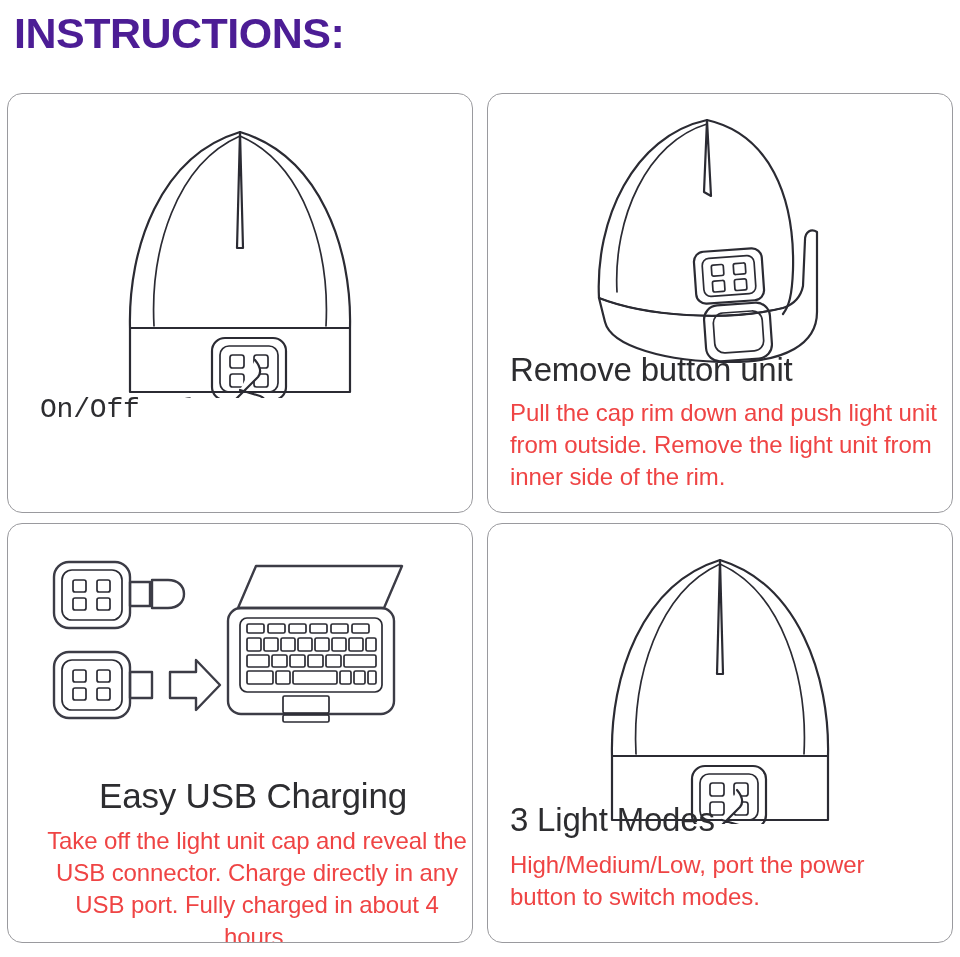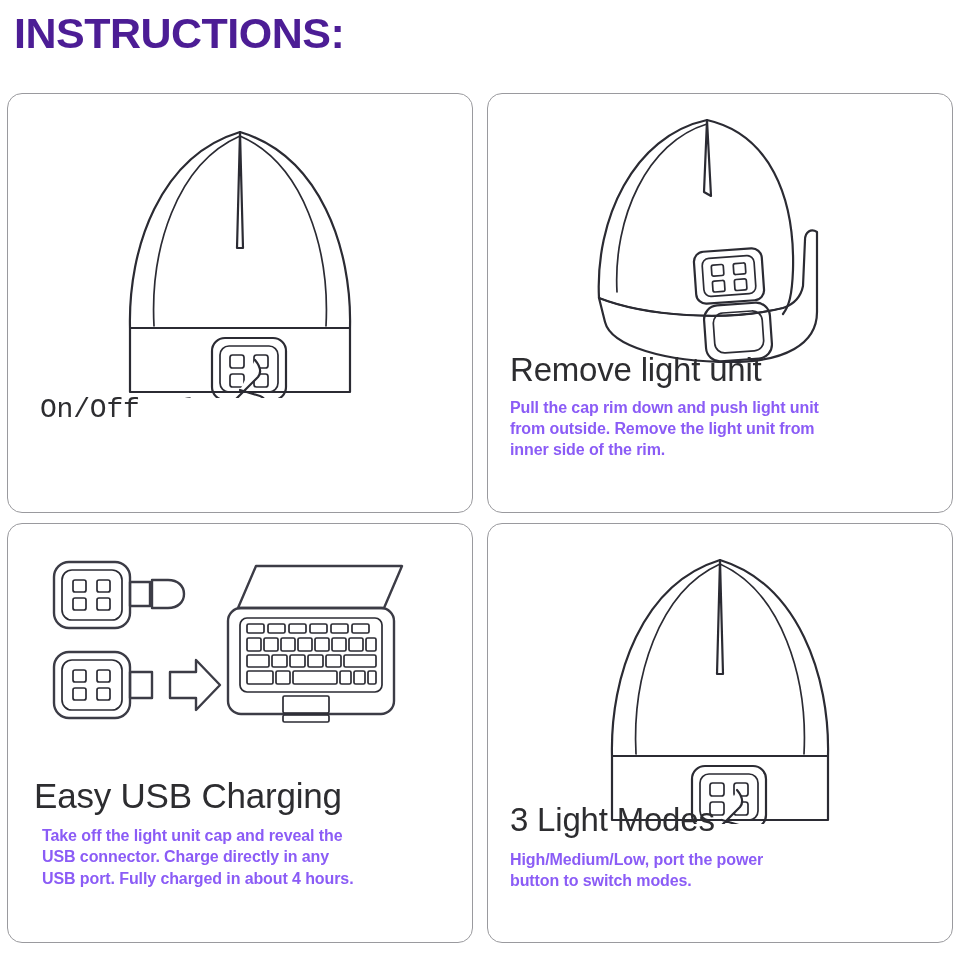--- a/index.html
+++ b/index.html
@@ -56,41 +56,41 @@
 
   .heading {
     font-size: 31px;
     font-weight: normal;
     color: #2d2d30;
     line-height: 1.12;
     letter-spacing: -0.2px;
     white-space: pre;
   }
   .body-text {
-    font-size: 16px;
-    font-weight: bold;
-    color: #8b5cf6;
+    font-size: 24px;
+    font-weight: normal;
+    color: #ef4444;
     line-height: 1.33;
     letter-spacing: -0.1px;
     white-space: pre-line;
   }
 
   
   #card-onoff .card-art { top: 4px; }
   #card-onoff .card-text { left: 32px; top: 300px; }
   #card-onoff .heading { font-size: 28px; font-family: Liberation Mono, monospace; }
   #card-onoff .body-text { margin-top: 10px; }
 
   #card-remove .card-art { top: 6px; }
   #card-remove .card-text { left: 22px; top: 258px; }
   #card-remove .heading { font-size: 33px; }
   #card-remove .body-text { margin-top: 8px; }
 
   #card-usb .card-art { top: 24px; }
-  #card-usb .card-text { left: 26px; top: 252px; }
+  #card-usb .card-text { left: 26px; top: 252px; text-align: center; }
   #card-usb .heading { font-size: 35px; }
   #card-usb .body-text { margin-top: 10px; margin-left: 8px; }
 
   #card-modes .card-art { top: 0px; }
   #card-modes .card-text { left: 22px; top: 278px; }
   #card-modes .heading { font-size: 33px; }
   #card-modes .body-text { margin-top: 10px; }
 
   .ln { fill: none; stroke: #2b2b33; stroke-width: 2.2; stroke-linecap: round; stroke-linejoin: round; }
   .ln-thin { fill: none; stroke: #2b2b33; stroke-width: 1.7; stroke-linecap: round; stroke-linejoin: round; }
@@ -171,21 +171,21 @@
             <rect class="ln-thin" x="157" y="180" width="12" height="11" rx="2" transform="rotate(-4 174 176)"></rect>
             <rect class="ln-thin" x="179" y="180" width="12" height="11" rx="2" transform="rotate(-4 174 176)"></rect>
           </g>
           <g>
             <rect class="ln" x="150" y="204" width="66" height="56" rx="14" transform="rotate(-4 183 232)"></rect>
             <rect class="ln-thin" x="159" y="212" width="49" height="40" rx="10" transform="rotate(-4 183 232)"></rect>
           </g>
         </svg>
       </div>
       <div class="card-text">
-        <div class="heading">Remove light unit</div>
+        <div class="heading">Remove button unit</div>
         <div class="body-text">Pull the cap rim down and push light unit
 from outside. Remove the light unit from
 inner side of the rim.</div>
       </div>
     </div>
 
     <div class="card" id="card-usb">
       <div class="card-art">
         <svg width="400" height="200" viewBox="0 0 400 200" aria-hidden="true">
 

